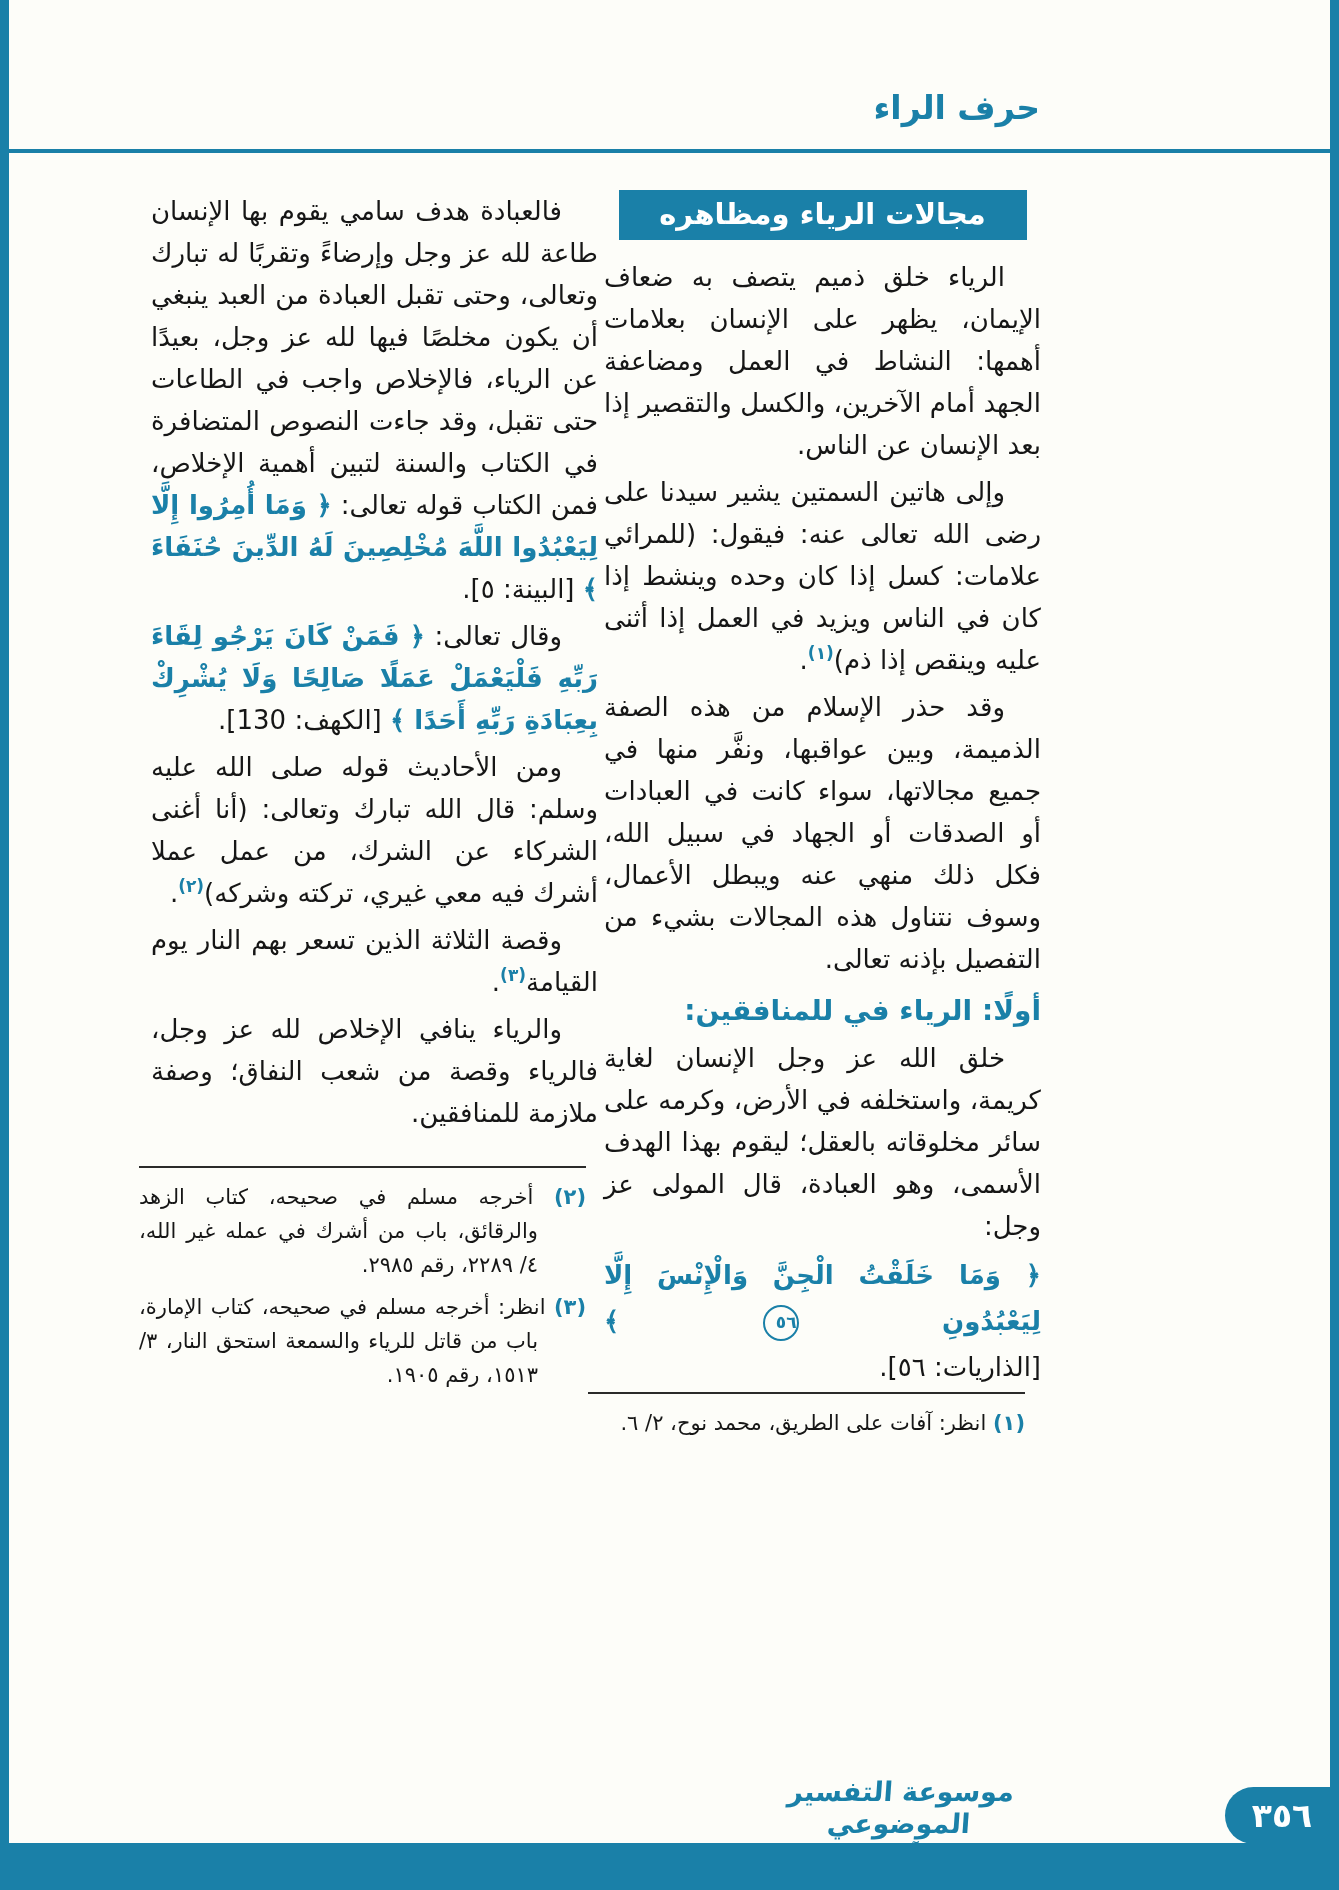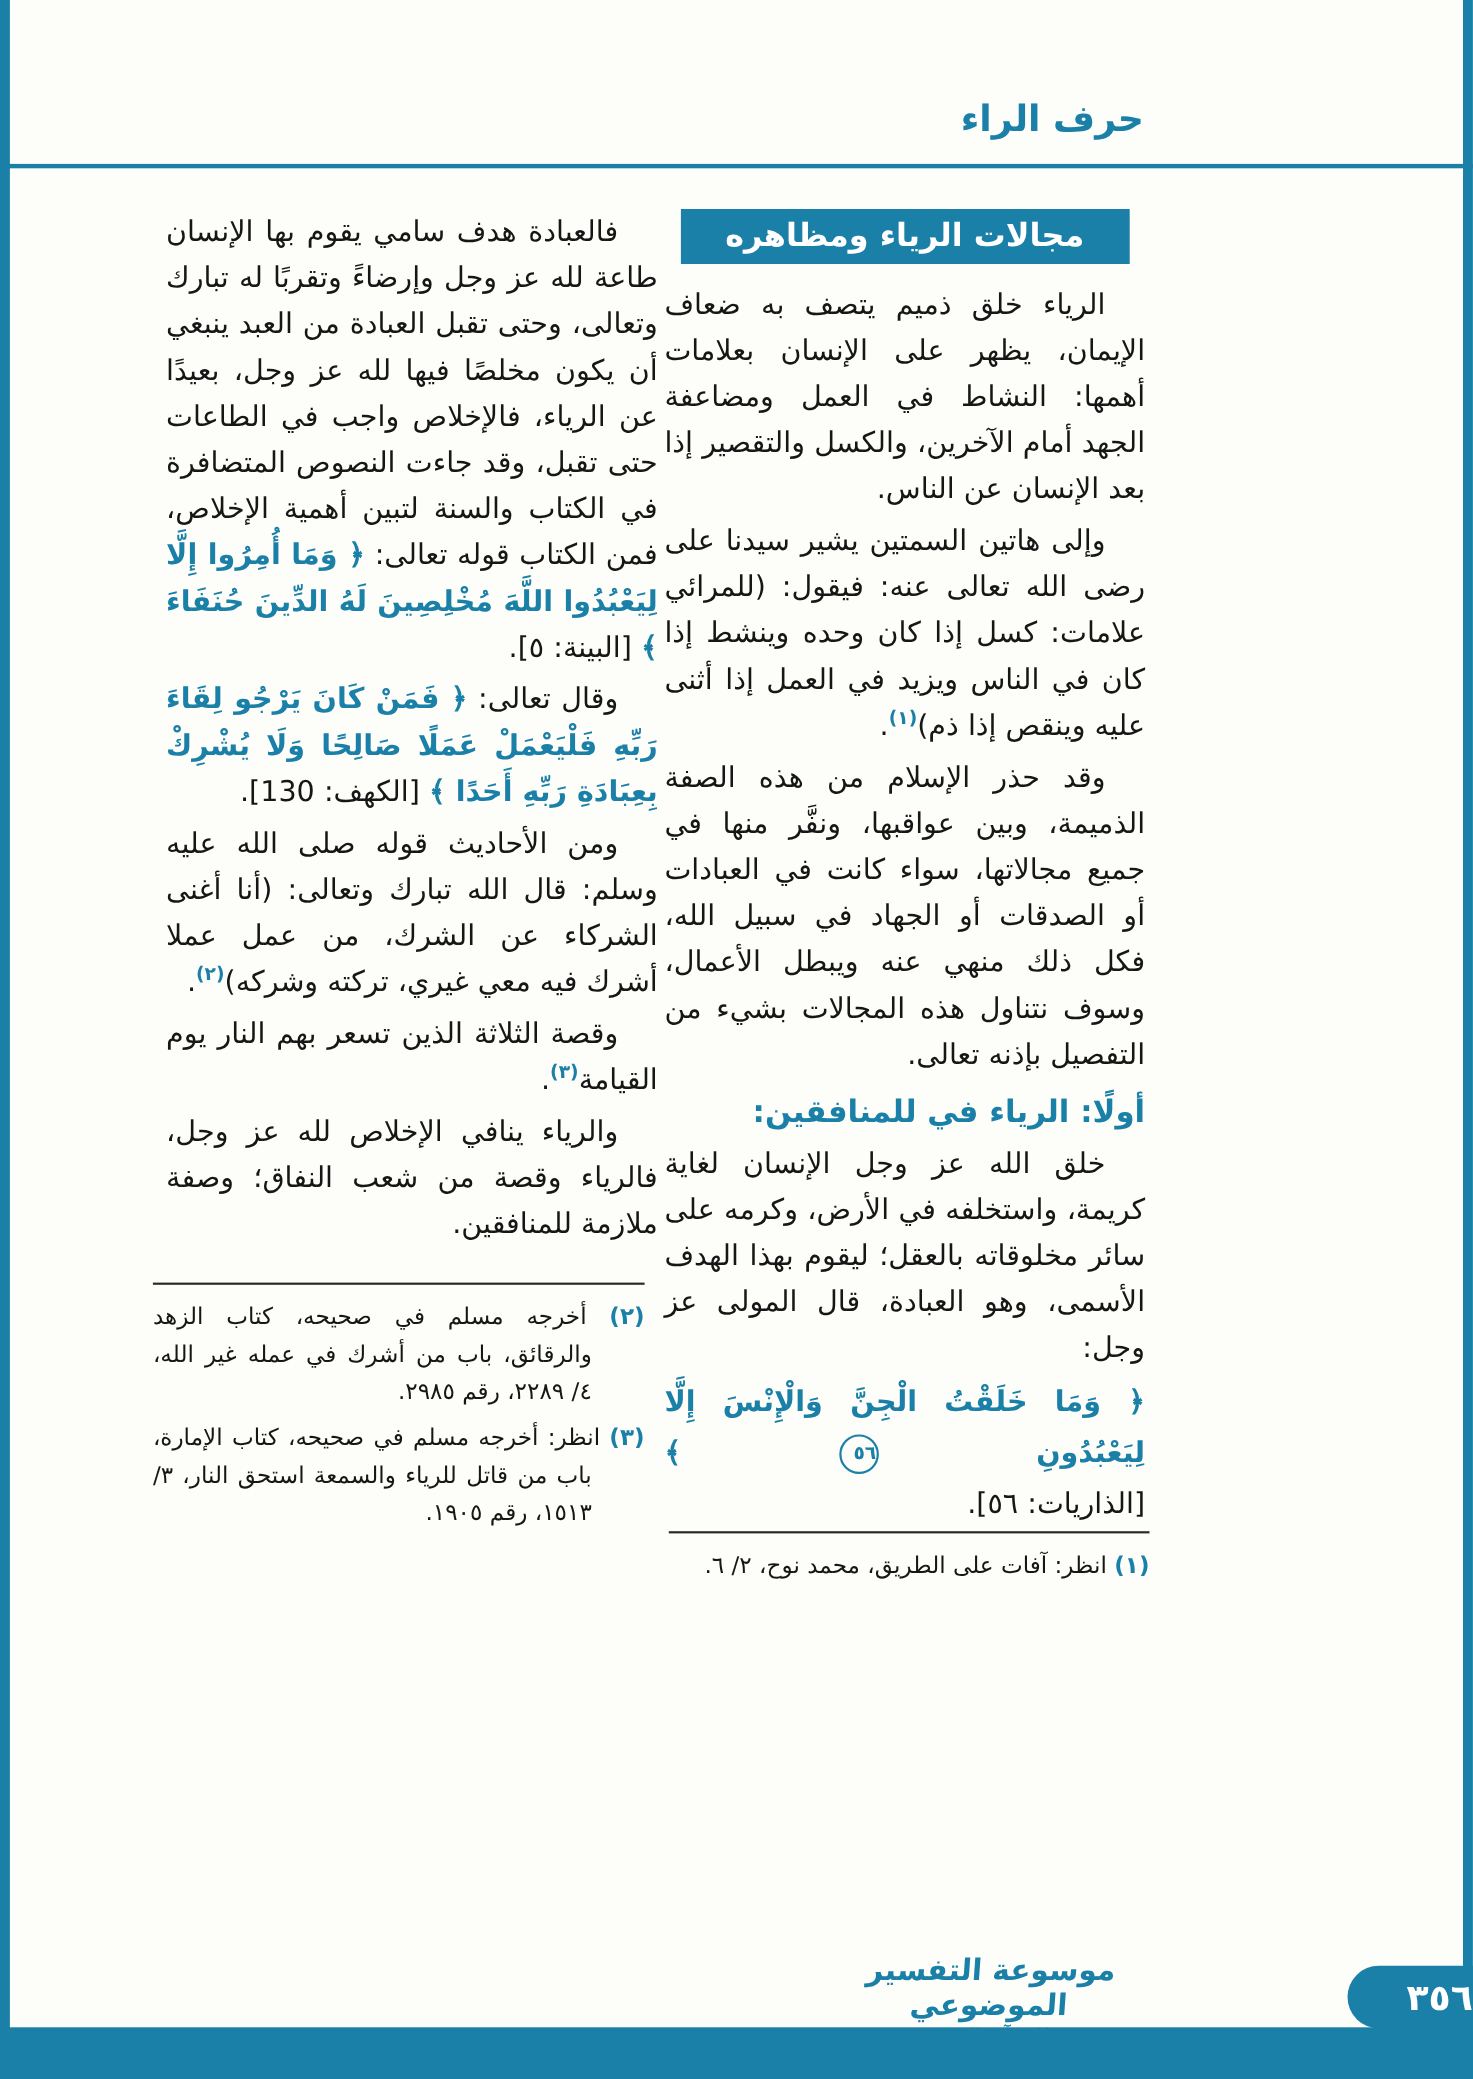--- a/index.html
+++ b/index.html
@@ -66,42 +66,42 @@
   .ayah-circle{
     display:inline-block;width:36px;height:36px;
     border:2px solid var(--teal);border-radius:50%;
     font-size:17px;line-height:31px;text-align:center;
     color:var(--teal);font-weight:bold;vertical-align:middle;
   }
   .ref-line{font-size:26px;line-height:42px;color:var(--ink);font-weight:normal;}
 
   
   .fnarea{position:absolute;}
-  .fn-right{left:608px;top:1392px;width:437px;}
+  .fn-right{left:588px;top:1392px;width:437px;}
   .fn-left{left:139px;top:1166px;width:447px;}
   .fn-rule{border-top:2px solid #2a2a2a;margin-bottom:12px;}
   .footnote{
     font-size:21px;line-height:34px;text-align:justify;
     padding-right:48px;text-indent:-48px;margin-bottom:8px;
   }
   .fn-label{color:var(--teal);font-weight:bold;}
 
   
   .logo{
     position:absolute;right:300px;bottom:28px;width:280px;
     text-align:center;color:var(--teal);
     transform:skewX(-4deg);
   }
   .logo-line1{font-size:27px;font-weight:bold;line-height:32px;}
   .logo-line2{font-size:17px;font-weight:bold;line-height:22px;}
   .page-num-box{
     position:absolute;right:0;bottom:46px;width:114px;height:57px;
     background:var(--teal);border-radius:29px 0 0 29px;
     color:#fff;font-size:33px;font-weight:bold;
-    display:flex;align-items:center;
+    display:flex;align-items:center;justify-content:center;
   }
 </style>
 </head>
 <body>
 
 <div class="page-root">
 
   <div class="edge edge-left"></div>
   <div class="edge edge-right"></div>
 

